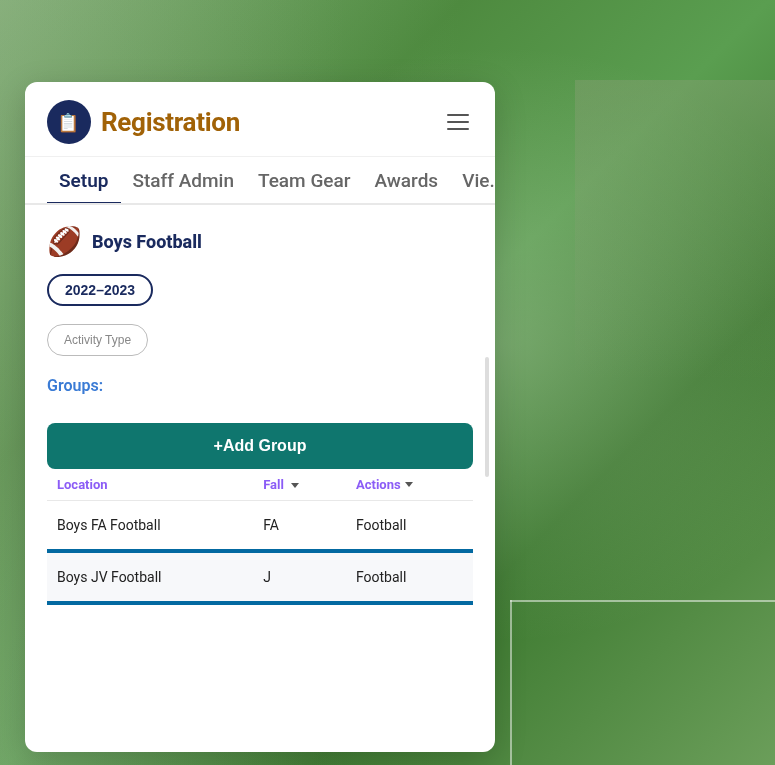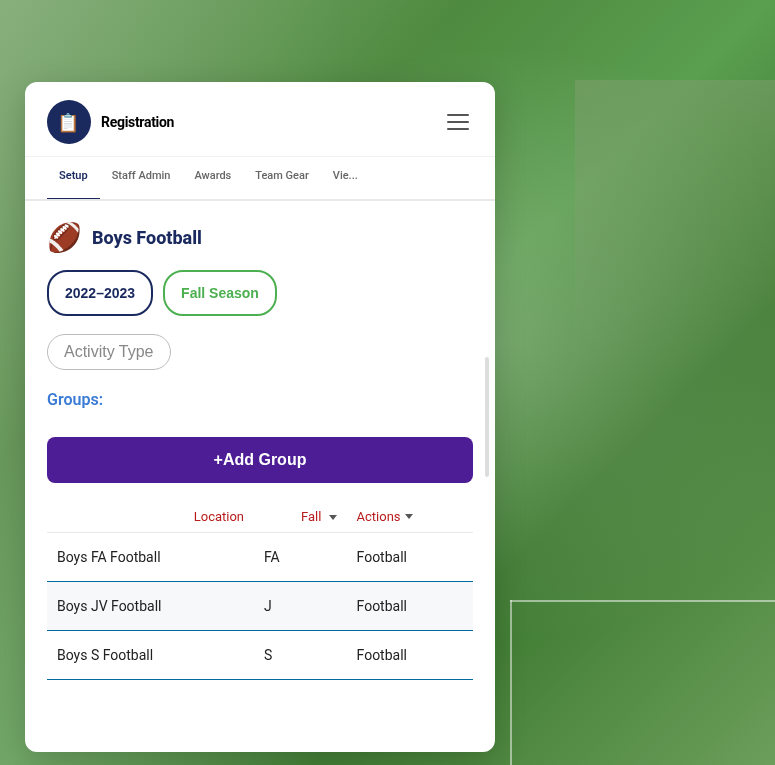--- a/index.html
+++ b/index.html
@@ -74,23 +74,23 @@
       border-radius: 50%;
       background: #1a2a5e;
       display: flex;
       align-items: center;
       justify-content: center;
       color: white;
       font-size: 20px;
     }
 
     .app-title {
-      font-size: 14px;
+      font-size: 26px;
       font-weight: 700;
-      color: #000000;
+      color: #a16207;
       letter-spacing: -0.3px;
     }
 
     .hamburger-btn {
       background: none;
       border: none;
       cursor: pointer;
       padding: 4px;
       display: flex;
       flex-direction: column;
@@ -107,22 +107,22 @@
     
     .nav {
       display: flex;
       gap: 0;
       padding: 0 22px;
       border-bottom: 2px solid #e8e8e8;
       overflow-x: auto;
     }
 
     .nav-item {
-      padding: 12px 12px 16px;
-      font-size: 11px;
+      padding: 12px 12px 10px;
+      font-size: 19px;
       color: #666;
       cursor: pointer;
       white-space: nowrap;
       border-bottom: 3px solid transparent;
       margin-bottom: -2px;
       font-weight: 500;
     }
 
     .nav-item.active {
       color: #1a2a5e;
@@ -152,21 +152,21 @@
       color: #1a2a5e;
     }
 
     .badges {
       display: flex;
       gap: 10px;
       margin-bottom: 18px;
     }
 
     .badge {
-      padding: 13px 16px;
+      padding: 6px 16px;
       border-radius: 20px;
       font-size: 14px;
       font-weight: 600;
       cursor: pointer;
     }
 
     .badge-year {
       border: 2px solid #1a2a5e;
       color: #1a2a5e;
       background: transparent;
@@ -177,67 +177,66 @@
       color: #4caf50;
       background: transparent;
     }
 
     .activity-type-btn {
       padding: 8px 16px;
       border: 1.5px solid #bbb;
       border-radius: 20px;
       background: transparent;
       color: #888;
-      font-size: 16px;
+      font-size: 12px;
       cursor: pointer;
       margin-bottom: 20px;
     }
 
     .groups-label {
       font-size: 16px;
       font-weight: 600;
       color: #3a7bd5;
       margin-bottom: 28px;
     }
 
     .add-group-btn {
       width: 100%;
       padding: 14px;
-      background: #4c1d95;
+      background: #0f766e;
       color: white;
       border: none;
       border-radius: 8px;
       font-size: 16px;
       font-weight: 600;
       cursor: pointer;
-      margin-bottom: 18px;
     }
 
     
     .table {
       width: 100%;
       border-collapse: collapse;
     }
 
     .table thead th {
-      text-align: right;
+      text-align: left;
       padding: 8px 10px;
       font-size: 13px;
-      color: #b91c1c;
-      font-weight: 400;
+      color: #8b5cf6;
+      font-weight: 700;
       border-bottom: 1px solid #e8e8e8;
     }
 
     .col-actions {
       display: flex;
       align-items: center;
     }
 
     .table tbody tr {
-      border-bottom: 1px solid #0369a1;
+      border-bottom: 4px solid #0369a1;
     }
 
     .table tbody tr:nth-child(even) {
       background: #f7f8fa;
     }
 
     .table tbody td {
       padding: 16px 10px;
       font-size: 14px;
       color: #222;
@@ -302,37 +301,36 @@
       <button class="hamburger-btn">
         <div class="hamburger-line"></div>
         <div class="hamburger-line"></div>
         <div class="hamburger-line"></div>
       </button>
     </div>
 
     <nav class="nav">
       <div class="nav-item active">Setup</div>
       <div class="nav-item">Staff Admin</div>
+      <div class="nav-item">Team Gear</div>
       <div class="nav-item">Awards</div>
-      <div class="nav-item">Team Gear</div>
       <div class="nav-item">Vie...</div>
     </nav>
 
     <div class="content">
 
       
       <div class="sport-header">
         <span class="sport-icon">🏈</span>
         <span class="sport-title">Boys Football</span>
       </div>
 
       
       <div class="badges">
         <button class="badge badge-year">2022–2023</button>
-        <button class="badge badge-season">Fall Season</button>
       </div>
 
       
       <button class="activity-type-btn">Activity Type</button>
 
       
       <div class="groups-label">Groups:</div>
 
       
       <button class="add-group-btn">+Add Group</button>
@@ -360,25 +358,20 @@
           <tr class="table-row">
             <td>Boys FA Football</td>
             <td>FA</td>
             <td>Football</td>
           </tr>
           <tr class="table-row">
             <td>Boys JV Football</td>
             <td>J</td>
             <td>Football</td>
           </tr>
-          <tr class="table-row">
-            <td>Boys S Football</td>
-            <td>S</td>
-            <td>Football</td>
-          </tr>
         </tbody>
       </table>
 
     </div>
   </div>
 
   <div class="scroll-indicator"></div>
 </div>
 
 </body></html>

